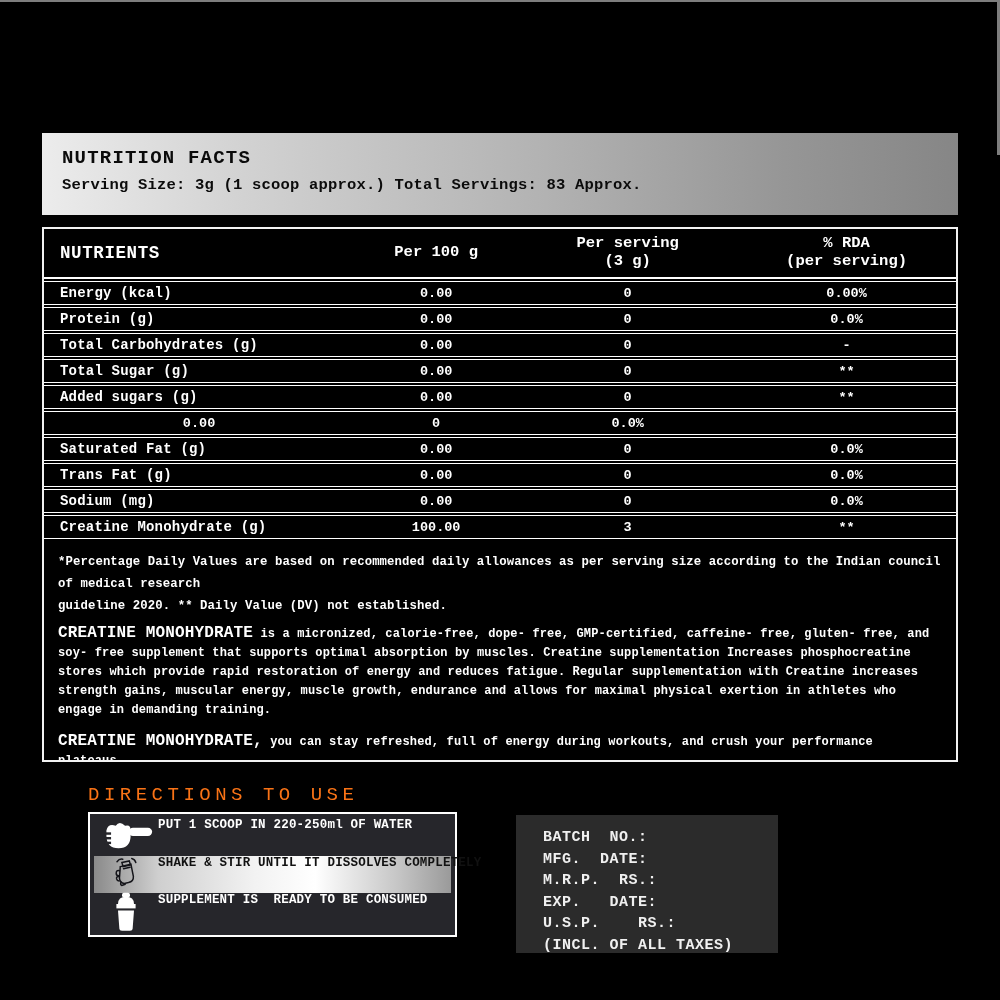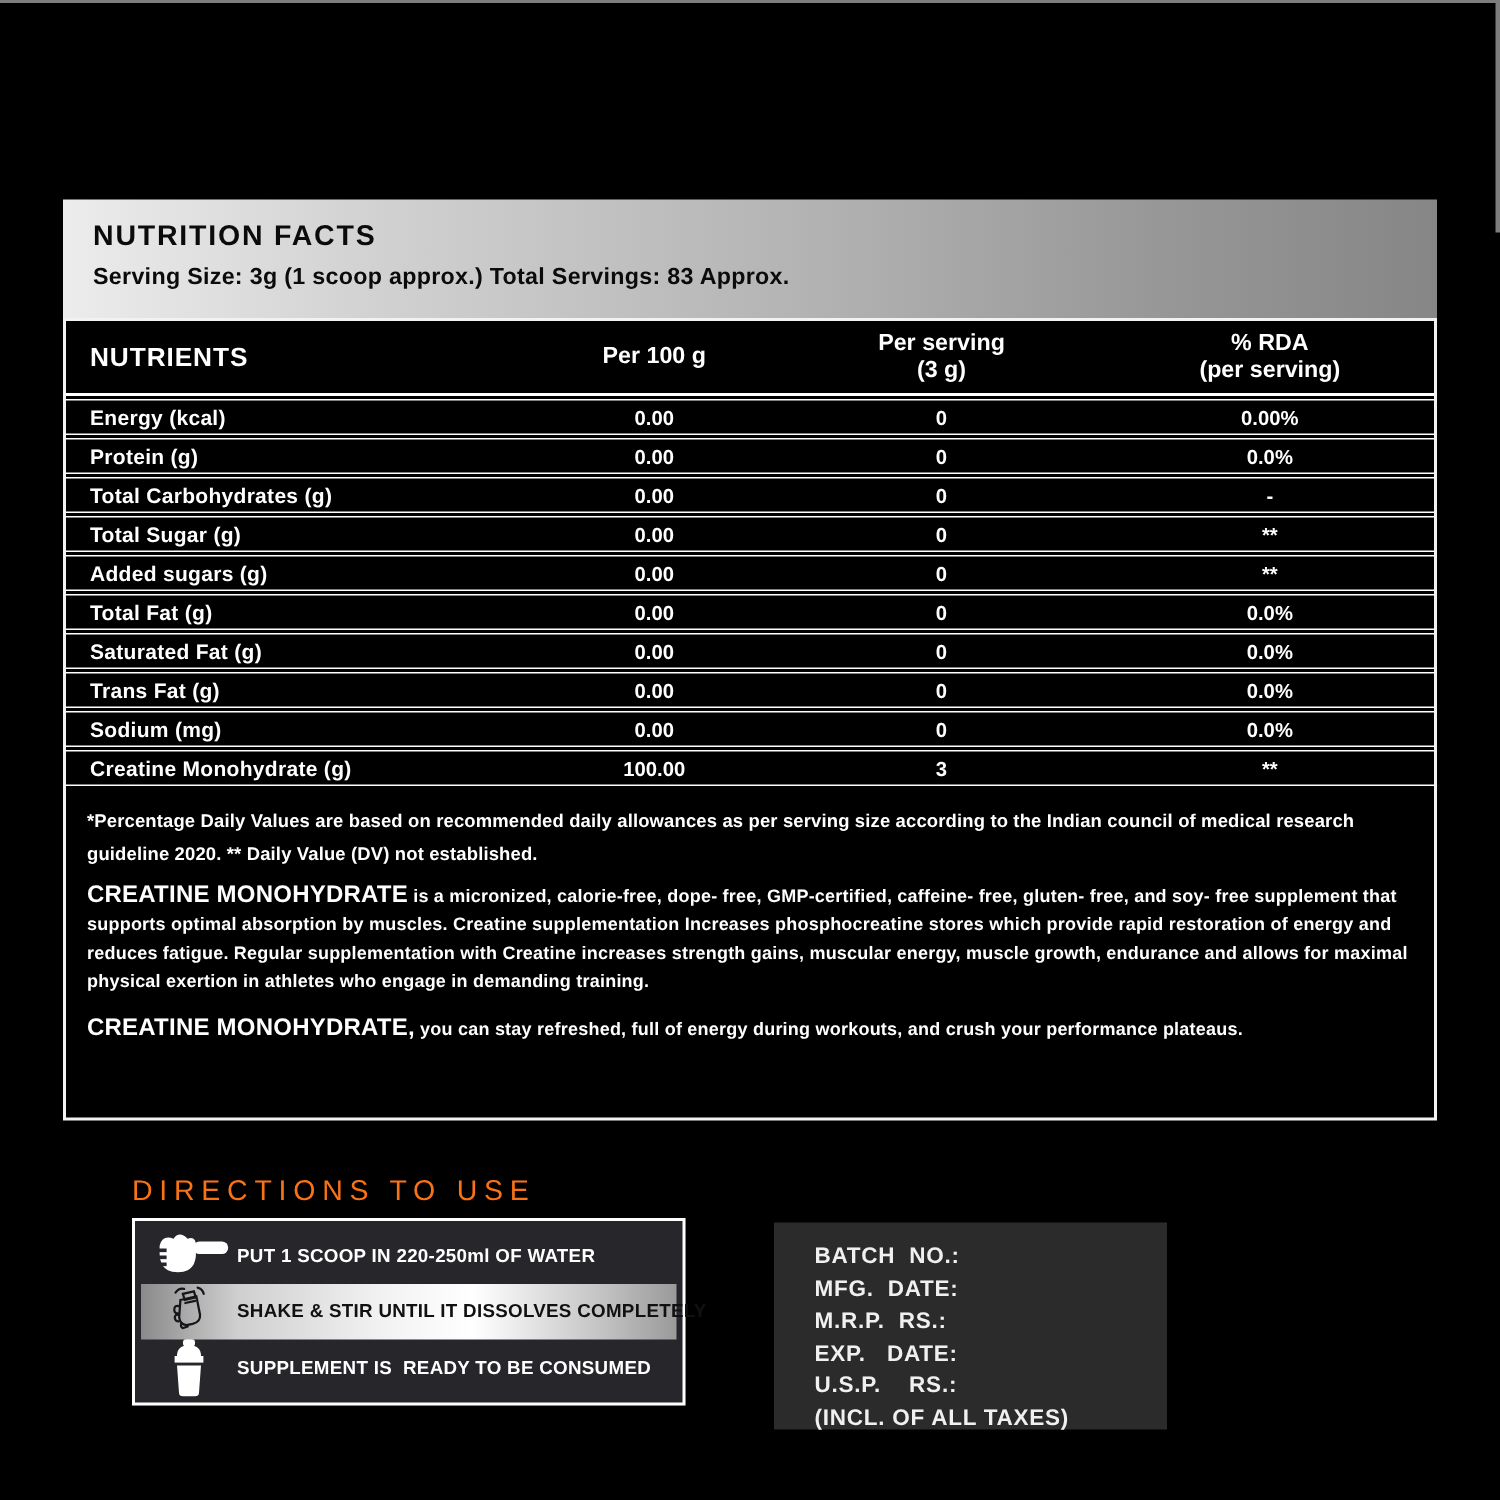--- a/index.html
+++ b/index.html
@@ -1,34 +1,34 @@
 <!DOCTYPE html>
 <html><head>
 <meta charset="utf-8">
 <style>
   html,body{margin:0;padding:0;background:#000;}
   .stage{
     position:relative;width:1000px;height:1000px;background:#000;overflow:hidden;
-    font-family:Liberation Sans, sans-serif;color:#fff;
+    font-family:Liberation Mono, monospace;color:#fff;
   }
   .top-edge{position:absolute;left:0;top:0;width:1000px;height:2px;background:#7d7d7d;}
   .right-edge{position:absolute;right:0;top:0;width:3px;height:155px;background:#7d7d7d;}
 
   
   .metal-header{
     position:absolute;left:42px;top:133px;width:916px;height:82px;
     background:linear-gradient(90deg,#ececec 0%,#d2d2d2 22%,#b2b2b2 55%,#979797 80%,#868686 100%);
     color:#0b0b0b;padding:14px 0 0 20px;box-sizing:border-box;
   }
   .metal-header .title{font-size:19px;font-weight:bold;letter-spacing:1.2px;}
   .metal-header .serving{font-size:15.5px;font-weight:bold;margin-top:7px;letter-spacing:.2px;}
 
   
   .panel{
-    position:absolute;left:42px;top:212px;width:916px;height:535px;
+    position:absolute;left:42px;top:227px;width:916px;height:535px;
     border:2px solid #f2f2f2;box-sizing:border-box;background:#000;overflow:hidden;
   }
   .t-head,.t-row{display:grid;grid-template-columns:34% 18% 24% 24%;align-items:center;background:#000;}
   .t-head{height:48px;border-bottom:2.5px solid #fff;margin-bottom:2px;}
   .t-head .c{font-weight:bold;font-size:15.5px;text-align:center;line-height:1.15;}
   .t-head .c.first{text-align:left;padding-left:16px;font-size:17.5px;letter-spacing:.6px;}
   .t-row{height:22px;border-top:1.5px solid #fff;border-bottom:1.5px solid #fff;margin-bottom:2px;}
   .t-row .c{font-weight:bold;font-size:13.5px;text-align:center;}
   .t-row .c.first{text-align:left;padding-left:16px;font-size:14px;letter-spacing:.2px;}
 
@@ -42,21 +42,21 @@
 
   
   .directions-heading{
     position:absolute;left:88px;top:784px;width:370px;text-align:left;
     font-size:19px;letter-spacing:4.5px;color:#f97316;font-weight:normal;
   }
   .directions-box{
     position:absolute;left:88px;top:812px;width:369px;height:125px;
     border:2px solid #fff;background:#26262b;box-sizing:border-box;padding:4px;
   }
-  .step{display:flex;align-items:center;height:37.5px;}
+  .step{display:flex;height:37.5px;}
   .step .icon-cell{width:64px;display:flex;justify-content:center;align-items:center;flex:0 0 64px;}
   .step .step-text{font-size:12.5px;font-weight:bold;color:#fff;white-space:pre;letter-spacing:.2px;}
   .step.metal{
     background:linear-gradient(90deg,#8a8a8a 0%,#cfcfcf 18%,#f2f2f2 45%,#ffffff 62%,#c6c6c6 85%,#9a9a9a 100%);
   }
   .step.metal .step-text{color:#111;}
 
   
   .batch-box{
     position:absolute;left:516px;top:815px;width:262px;height:138px;
@@ -115,21 +115,20 @@
       <div class="c">0</div>
       <div class="c">**</div>
     </div>
     <div class="t-row">
       <div class="c first">Added sugars (g)</div>
       <div class="c">0.00</div>
       <div class="c">0</div>
       <div class="c">**</div>
     </div>
     <div class="t-row">
-      <div class="c first">Total Fat (g)</div>
       <div class="c">0.00</div>
       <div class="c">0</div>
       <div class="c">0.0%</div>
     </div>
     <div class="t-row">
       <div class="c first">Saturated Fat (g)</div>
       <div class="c">0.00</div>
       <div class="c">0</div>
       <div class="c">0.0%</div>
     </div>

